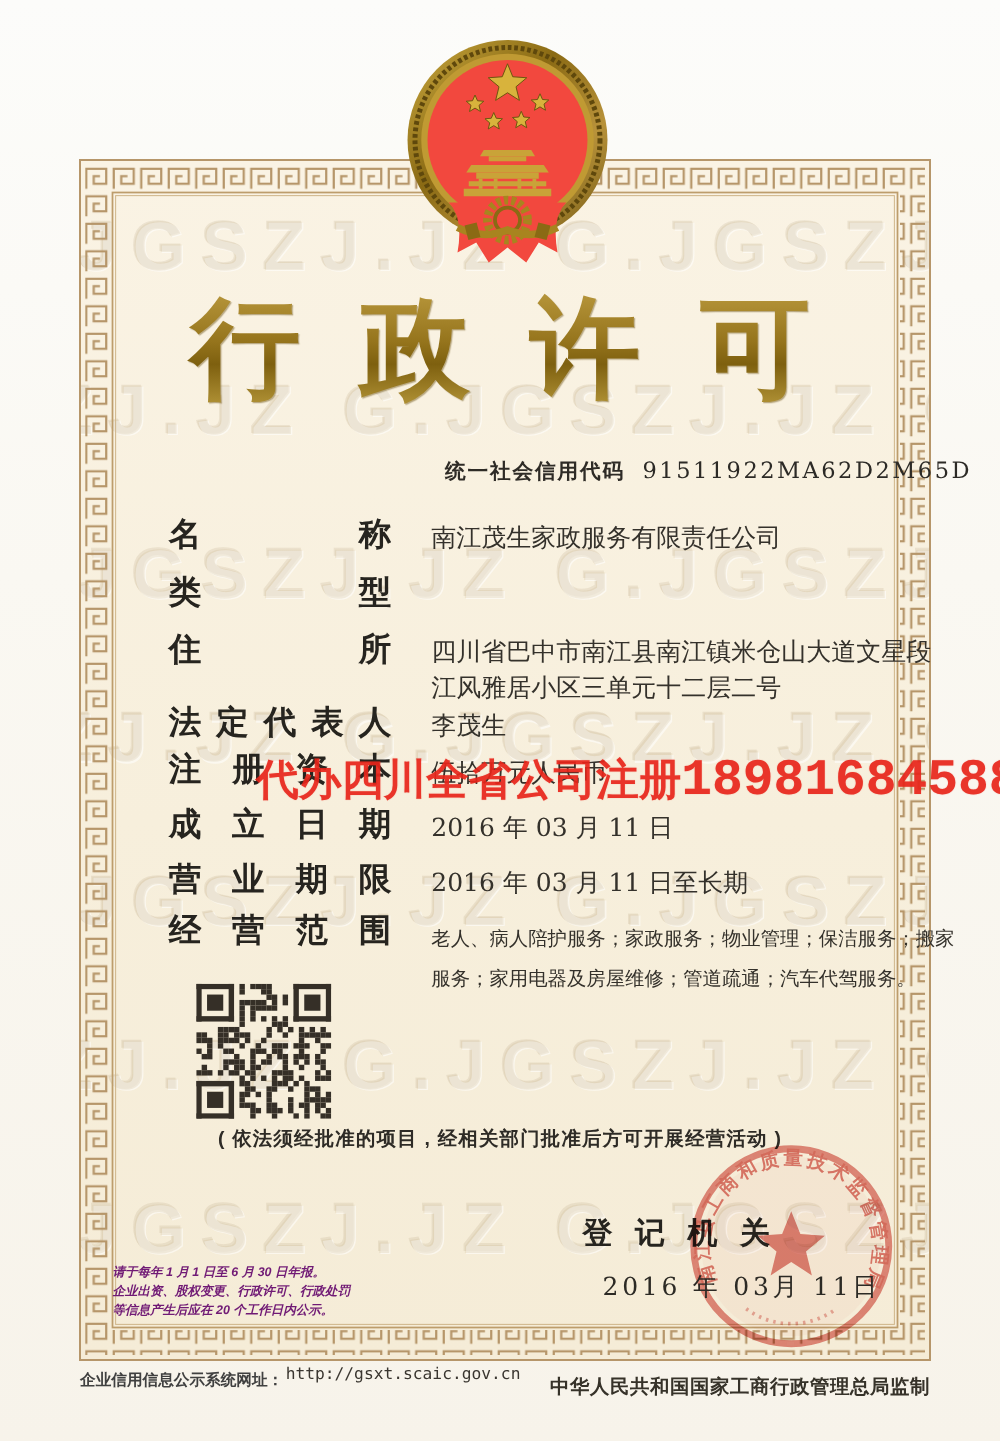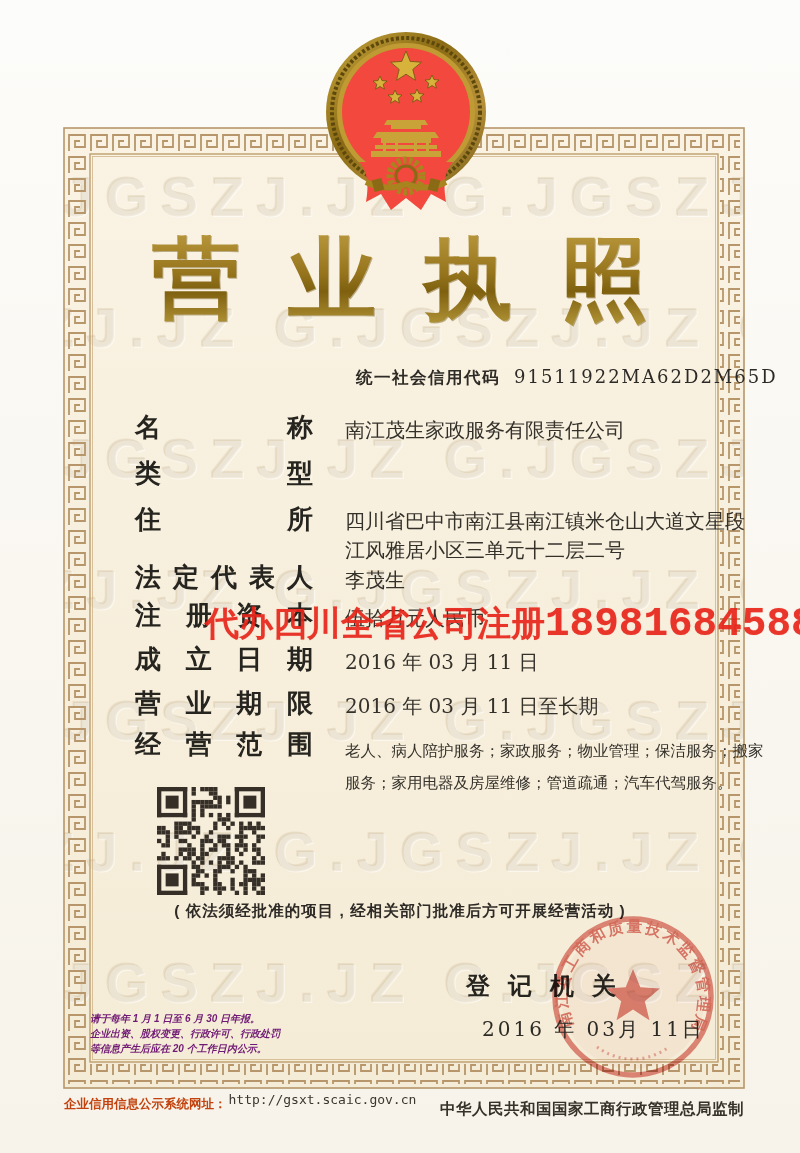--- a/index.html
+++ b/index.html
@@ -54,21 +54,21 @@
   #seal{position:absolute;left:549px;top:913px;z-index:8;opacity:.85;mix-blend-mode:multiply;}
   #regDate{
     position:absolute;left:482px;top:1016px;width:240px;z-index:9;
     font-family:"DejaVu Serif",serif;font-size:20px;color:#2c2a25;letter-spacing:3px;
   }
   #annualNote{
     position:absolute;left:90px;top:1011px;width:280px;z-index:3;
     font-size:10px;font-weight:600;color:#701a75;line-height:1.52;font-style:italic;
   }
   #footerLeft{position:absolute;left:64px;top:1096px;z-index:3;display:flex;align-items:flex-end;}
-  #footerLeft .lab{font-size:12.5px;font-weight:600;color:#c2410c;}
+  #footerLeft .lab{font-size:12.5px;font-weight:600;color:#404040;}
   #footerLeft .url{font-family:"DejaVu Sans Mono",monospace;font-size:13px;color:#3a3630;position:relative;top:-6px;margin-left:2px;}
   #footerRight{
     position:absolute;right:56px;top:1099px;z-index:3;
     font-size:15.5px;font-weight:600;color:#363229;letter-spacing:.5px;
   }
   #adOverlay{
     position:absolute;left:205px;top:601px;z-index:10;display:flex;align-items:baseline;
     color:#e8251a;opacity:.92;font-weight:bold;white-space:nowrap;
     text-shadow:0 0 1px rgba(232,37,26,.4);
     text-align:center;
@@ -140,21 +140,21 @@
       <rect x="105" y="119" width="3" height="8"></rect>
   </g>
   <path d="M38 138 Q50 150 45 178 L60 170 L70 186 L85 174 L100 186 L110 170 L125 178 Q120 150 132 138 Z" fill="#f2483e"></path>
   <circle cx="85" cy="152" r="16" fill="none" stroke="#a8841f" stroke-width="7" stroke-dasharray="3.5 2.5"></circle>
   <circle cx="85" cy="152" r="10" fill="#f2483e" stroke="#8a6a14" stroke-width="3"></circle>
   <path d="M45 158 Q65 168 85 160 Q105 168 125 158" fill="none" stroke="#a8841f" stroke-width="6"></path>
   <rect x="52" y="155" width="10" height="12" fill="#8a6a14" transform="rotate(-15 57 161)"></rect>
   <rect x="108" y="155" width="10" height="12" fill="#8a6a14" transform="rotate(15 113 161)"></rect>
 </svg>
 
-<div id="title">营业执照</div>
+<div id="title">行政许可</div>
 
 <div id="creditLine">
   <span class="lab">统一社会信用代码</span>
   <span class="code">91511922MA62D2M65D</span>
 </div>
 
 <div class="row" style="top:413px">
   <div class="jlabel">
       <span>名</span>
       <span>称</span>

